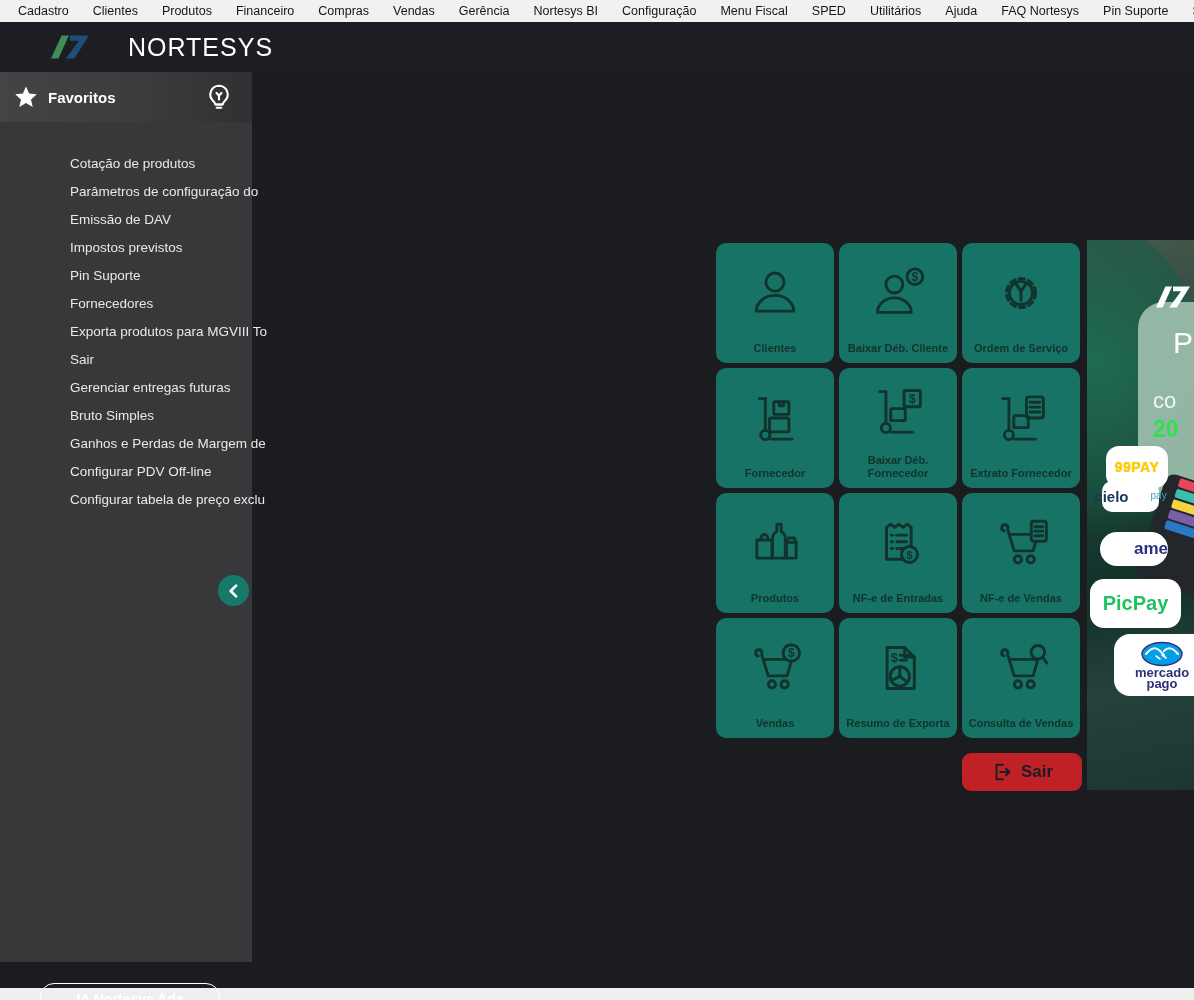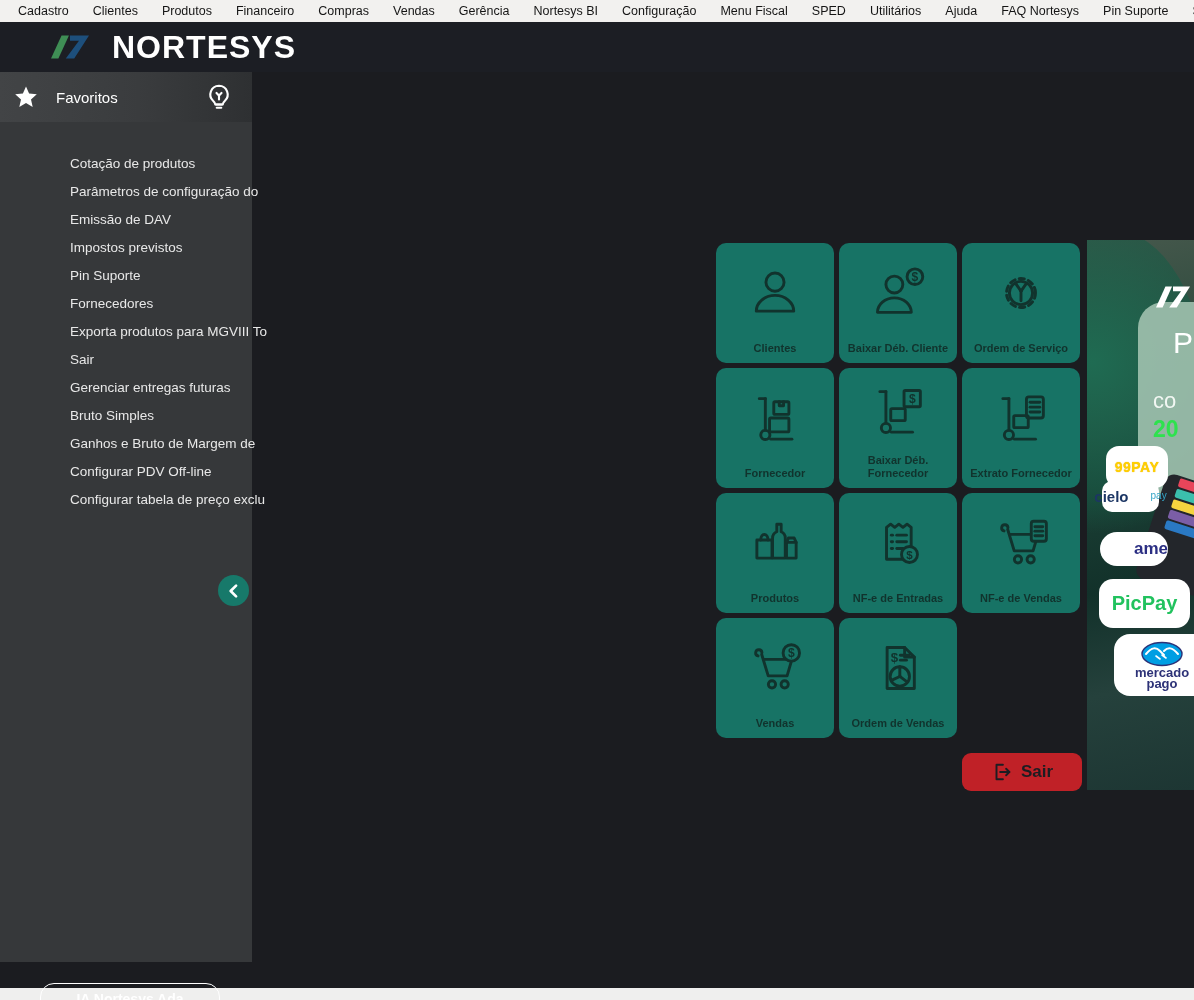--- a/index.html
+++ b/index.html
@@ -19,34 +19,34 @@
     font-size:12.5px;color:#151515;padding:0 10px;line-height:22px;
     white-space:nowrap;cursor:default;
   }
   
   .app-header{
     position:absolute;left:0;top:22px;width:1194px;height:50px;
     background:#1c1e24;display:flex;align-items:center;
   }
   .logo-mark{margin-left:40px;width:60px;height:38px;flex:0 0 auto;}
   .app-title{
-    color:#ffffff;font-size:32px;font-weight:bold;letter-spacing:1px;
-    margin-left:12px;
+    color:#ffffff;font-size:25px;font-weight:normal;letter-spacing:1px;
+    margin-left:28px;
   }
   
   .sidebar{
     position:absolute;left:0;top:72px;width:252px;height:890px;
     background:#36383a;z-index:3;
   }
   .fav-header{
     height:50px;display:flex;align-items:center;
     background:linear-gradient(90deg,#424446 0%,#3a3c3e 55%,#2e3032 100%);
   }
   .fav-header .star{width:24px;height:24px;margin-left:14px;}
-  .fav-title{color:#ffffff;font-weight:normal;font-size:15px;margin-left:18px;flex:1;}
+  .fav-title{color:#ffffff;font-weight:bold;font-size:15px;margin-left:10px;flex:1;}
   .bulb-btn{width:30px;height:30px;margin-right:18px;background:none;border:none;padding:0;cursor:pointer;}
   .fav-list{list-style:none;margin:0;padding:28px 0 0 0;}
   .fav-list li{
     color:#e8e8e8;font-size:13.5px;line-height:28px;height:28px;
     padding-left:70px;white-space:nowrap;overflow:hidden;cursor:pointer;
     width:208px;
   }
   .collapse-btn{
     position:absolute;left:218px;top:503px;width:31px;height:31px;border-radius:50%;
     background:var(--accent-teal,#17796a);border:none;cursor:pointer;
@@ -110,21 +110,21 @@
   
   .pill{position:absolute;background:#ffffff;display:flex;align-items:center;justify-content:center;}
   .pill-99pay{left:19px;top:206px;width:62px;height:42px;border-radius:13px;}
   .pill-99pay .p99{color:#ffd000;font-weight:bold;font-size:14px;letter-spacing:.5px;
      text-shadow:0 0 1px #e2a400;}
   .pill-cielo{left:15px;top:241px;width:57px;height:31px;border-radius:10px;flex-direction:row;line-height:11px;}
   .pill-cielo .cielo{color:#1c3664;font-weight:bold;font-size:15px;}
   .pill-cielo .cielo-pay{color:#35a6c8;font-style:normal;font-size:10px;display:block;text-align:left;margin:-2px 0 0 22px;}
   .pill-ame{left:13px;top:292px;width:68px;height:34px;border-radius:17px;gap:4px;}
   .pill-ame .ame{color:#2b2e83;font-weight:bold;font-size:17px;margin-left:30px;}
-  .pill-picpay{left:12px;top:339px;width:91px;height:49px;border-radius:14px;}
+  .pill-picpay{left:3px;top:339px;width:91px;height:49px;border-radius:14px;}
   .pill-picpay .picpay{color:#21c25e;font-weight:bold;font-size:20px;}
   .pill-mp{left:27px;top:394px;width:96px;height:62px;border-radius:16px;flex-direction:column;}
   .pill-mp .mp{color:#2d3277;font-weight:bold;font-size:13px;line-height:11px;text-align:center;}
   
   .bottom-strip{position:absolute;left:0;top:988px;width:1194px;height:12px;background:#efefee;}
 </style>
 </head>
 <body style="--tile: #177365; --tile-dark: #11332d; --accent-teal: #17796a; --exit-red: #c02127;">
 
 <div class="menubar">
@@ -175,21 +175,21 @@
       <li>Cotação de produtos</li>
       <li>Parâmetros de configuração do</li>
       <li>Emissão de DAV</li>
       <li>Impostos previstos</li>
       <li>Pin Suporte</li>
       <li>Fornecedores</li>
       <li>Exporta produtos para MGVIII To</li>
       <li>Sair</li>
       <li>Gerenciar entregas futuras</li>
       <li>Bruto Simples</li>
-      <li>Ganhos e Bruto de Margem de</li>
+      <li>Ganhos e Perdas de Margem de</li>
       <li>Configurar PDV Off-line</li>
       <li>Configurar tabela de preço exclu</li>
     </ul>
   <button class="collapse-btn">
     <svg viewBox="0 0 24 24" width="20" height="20" fill="none" stroke="#ffffff" stroke-width="3.2" stroke-linecap="round" stroke-linejoin="round">
       <polyline points="14.5,5.5 8,12 14.5,18.5"></polyline>
     </svg>
   </button>
   <button class="ai-btn">IA Nortesys Ada</button>
 </aside>
@@ -335,21 +335,34 @@
             <path fill="none" stroke="var(--tile-dark)" stroke-width="2.4" stroke-linecap="round" stroke-linejoin="round" d="M29.5 7 v8 h8"></path>
             <text font-family="&quot;Liberation Sans&quot;,sans-serif" font-weight="bold" fill="var(--tile-dark)" stroke="none" text-anchor="middle" x="21" y="19" font-size="11">$</text>
             <path fill="none" stroke="var(--tile-dark)" stroke-width="2.4" stroke-linecap="round" stroke-linejoin="round" d="M26 13.5 h7"></path>
             <path fill="none" stroke="var(--tile-dark)" stroke-width="2.4" stroke-linecap="round" stroke-linejoin="round" d="M26 17.5 h5"></path>
             <circle fill="none" stroke="var(--tile-dark)" stroke-width="2.4" stroke-linecap="round" stroke-linejoin="round" cx="25.5" cy="31" r="8"></circle>
             <path fill="none" stroke="var(--tile-dark)" stroke-width="2.4" stroke-linecap="round" stroke-linejoin="round" d="M25.5 31 V23"></path>
             <path fill="none" stroke="var(--tile-dark)" stroke-width="2.4" stroke-linecap="round" stroke-linejoin="round" d="M25.5 31 L31.5 35.5"></path>
             <path fill="none" stroke="var(--tile-dark)" stroke-width="2.4" stroke-linecap="round" stroke-linejoin="round" d="M25.5 31 L19 34"></path>
           </svg>
         </span>
-    <span class="tlabel">Ordem de Vendas</span>
+    <span class="tlabel">Resumo de Exporta</span>
+      </div>
+      <div class="tile">
+        <span class="ticon">
+      <svg viewBox="0 0 48 48">
+            <path fill="none" stroke="var(--tile-dark)" stroke-width="2.4" stroke-linecap="round" stroke-linejoin="round" d="M10 14 a2.6 2.6 0 1 1 3.2-2.6"></path>
+            <path fill="none" stroke="var(--tile-dark)" stroke-width="2.4" stroke-linecap="round" stroke-linejoin="round" d="M13 12.8 l5.4 17.7 H34 l4-13.6 H15.5"></path>
+            <circle fill="none" stroke="var(--tile-dark)" stroke-width="2.4" stroke-linecap="round" stroke-linejoin="round" cx="21.5" cy="37.5" r="3"></circle>
+            <circle fill="none" stroke="var(--tile-dark)" stroke-width="2.4" stroke-linecap="round" stroke-linejoin="round" cx="32" cy="37.5" r="3"></circle>
+            <circle fill="none" stroke="var(--tile-dark)" stroke-width="2.4" stroke-linecap="round" stroke-linejoin="round" cx="38" cy="11" r="5.6" style="fill:var(--tile)"></circle>
+            <path fill="none" stroke="var(--tile-dark)" stroke-width="2.4" stroke-linecap="round" stroke-linejoin="round" d="M42 15.5 L45.5 20"></path>
+          </svg>
+        </span>
+    <span class="tlabel">Consulta de Vendas</span>
       </div>
     </div>
 
   <button class="exit-btn">
     <svg viewBox="0 0 24 24" fill="none" stroke="#1d1d22" stroke-width="2.1" stroke-linecap="round" stroke-linejoin="round">
       <path d="M13 4 H6 V20 H13"></path>
       <path d="M10 12 H20"></path>
       <path d="M16.5 8.5 L20 12 L16.5 15.5"></path>
     </svg>
     <span class="elabel">Sair</span>

